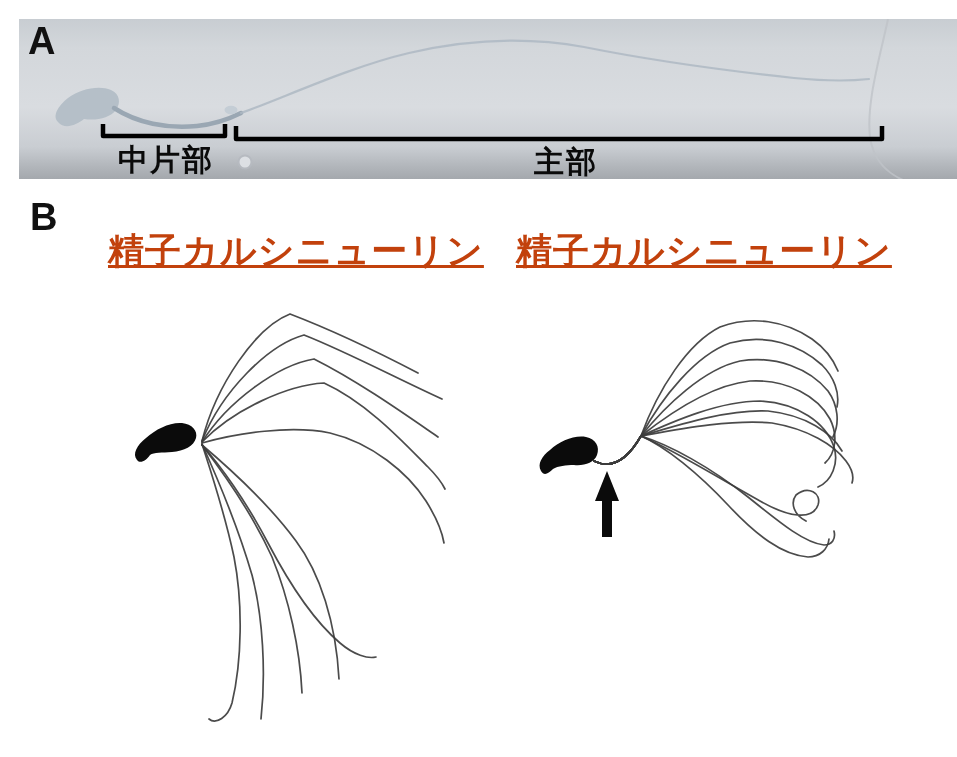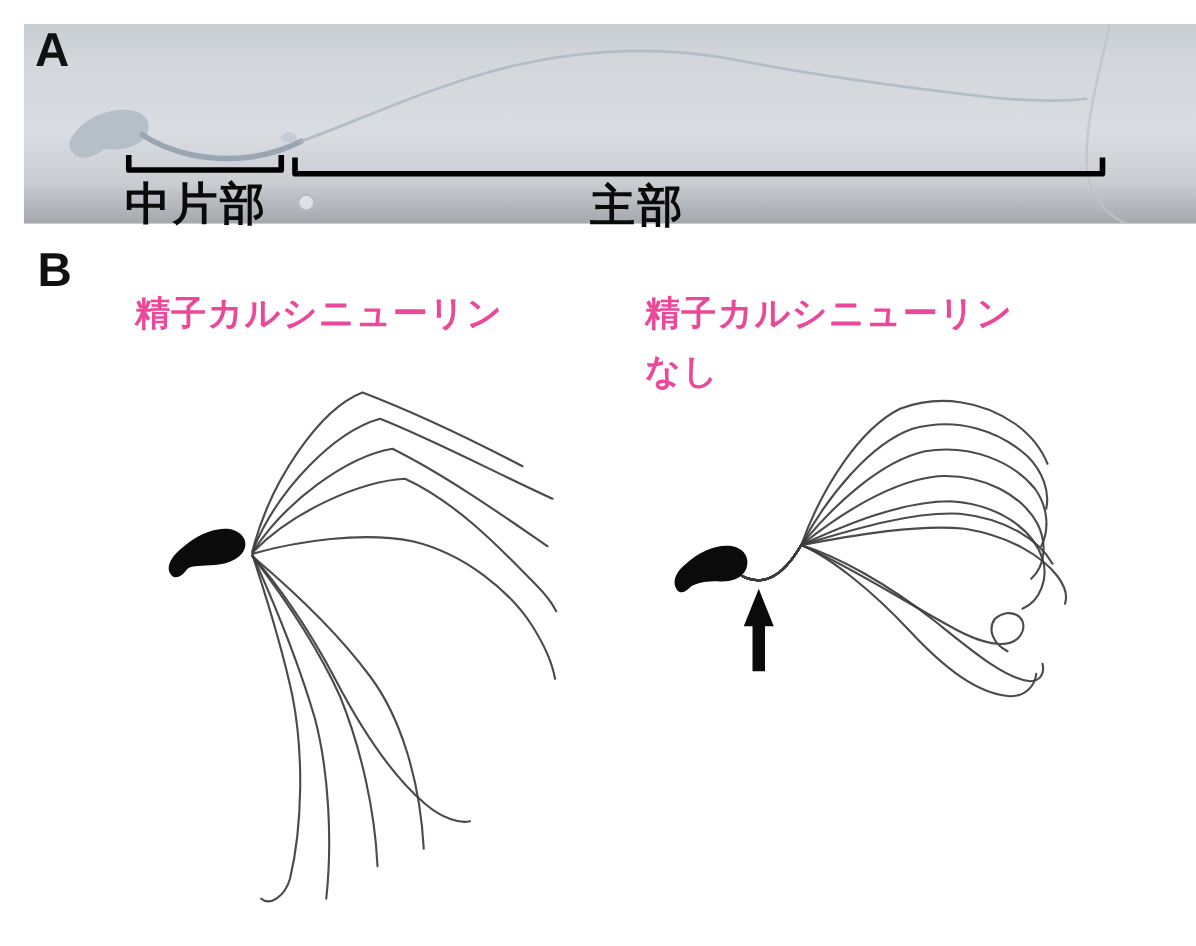--- a/index.html
+++ b/index.html
@@ -10,32 +10,32 @@
   }
   .abs{position:absolute;}
   .panel-letter{
     font-size:38px;font-weight:bold;color:#111;line-height:1;
   }
   
   .micrograph{
     left:19px;top:19px;width:938px;height:160px;
   }
   .micro-label{
-    font-size:36px;font-weight:bold;color:#0a0a0a;
+    font-size:30px;font-weight:bold;color:#0a0a0a;text-align:center;
     white-space:nowrap;letter-spacing:2px;line-height:1;
   }
   .bracket{fill:none;stroke:#000;stroke-width:4.5;stroke-linejoin:round;stroke-linecap:butt;}
   .cellpart{fill:#b5bfc8;}
   .midpiece-stroke{fill:none;stroke:#9aa7b3;stroke-width:4.5;stroke-linecap:round;}
   .principal-stroke{fill:none;stroke:#aeb9c3;stroke-width:2.2;stroke-linecap:round;stroke-opacity:.85;}
   .faint-stroke{fill:none;stroke:#bfc3c8;stroke-width:2;stroke-opacity:.8;}
   
   .cond-title{
-    font-size:28px;font-weight:bold;line-height:46px;color:#ec4899;
-    white-space:nowrap;letter-spacing:1px;
+    font-size:36px;font-weight:bold;line-height:46px;color:#c2410c;
+    white-space:nowrap;letter-spacing:1px;text-decoration:underline;
   }
   .trace{fill:none;stroke:#3c3c3c;stroke-width:1.7;stroke-linecap:round;opacity:.92;}
   .solid-black{fill:#0b0b0b;stroke:none;}
 </style>
 </head>
 <body>
 
 <svg class="abs micrograph" viewBox="0 0 938 160" preserveAspectRatio="none">
   <defs>
     <linearGradient id="microbg" x1="0" y1="0" x2="0" y2="1">
@@ -55,31 +55,30 @@
   <path class="faint-stroke" d="M869,0 C861,38 847,84 851,118 C854,140 866,153 884,161"></path>
   <circle cx="226" cy="143" r="6.5" fill="#dde0e4" stroke="#b6bac0" stroke-width="2"></circle>
   <path class="bracket" d="M84,105 L84,117 L206,117 L206,105"></path>
   <path class="bracket" d="M217,107 L217,120 L863,120 L863,107"></path>
 </svg>
 
 <div class="abs panel-letter" style="left:28px;top:22px;">A</div>
 
 <div class="abs micro-label" style="left:100px;top:145px;width:132px;">中片部</div>
 
-<div class="abs micro-label" style="left:472px;top:147px;width:116px;">主部</div>
+<div class="abs micro-label" style="left:508px;top:147px;width:116px;">主部</div>
 
 <div class="abs panel-letter" style="left:30px;top:198px;">B</div>
 
 <div class="abs cond-title" style="left:108px;top:228px;">
   <div>精子カルシニューリン</div>
 </div>
 
 <div class="abs cond-title" style="left:516px;top:228px;">
   <div>精子カルシニューリン</div>
-  <div>なし</div>
 </div>
 
 <svg class="abs" style="left:110px;top:305px;width:360px;height:440px;" viewBox="0 0 360 440">
   <g>
       <path d="M92,136 C106,80 146,22 180,9 C214,22 262,44 308,68" class="trace"></path>
       <path d="M92,136 C112,86 158,40 194,30 C235,46 288,74 332,94" class="trace"></path>
       <path d="M92,137 C118,96 168,60 204,54 C248,76 296,110 328,132" class="trace"></path>
       <path d="M92,137 C124,104 178,80 214,78 C258,98 296,140 318,162 C326,170 332,178 335,184" class="trace"></path>
       <path d="M92,138 C128,128 180,120 220,128 C262,138 298,168 316,196 C326,212 332,226 334,238" class="trace"></path>
       <path d="M92,139 C100,164 114,205 124,252 C133,298 132,356 122,398 C118,412 106,420 99,414" class="trace"></path>

